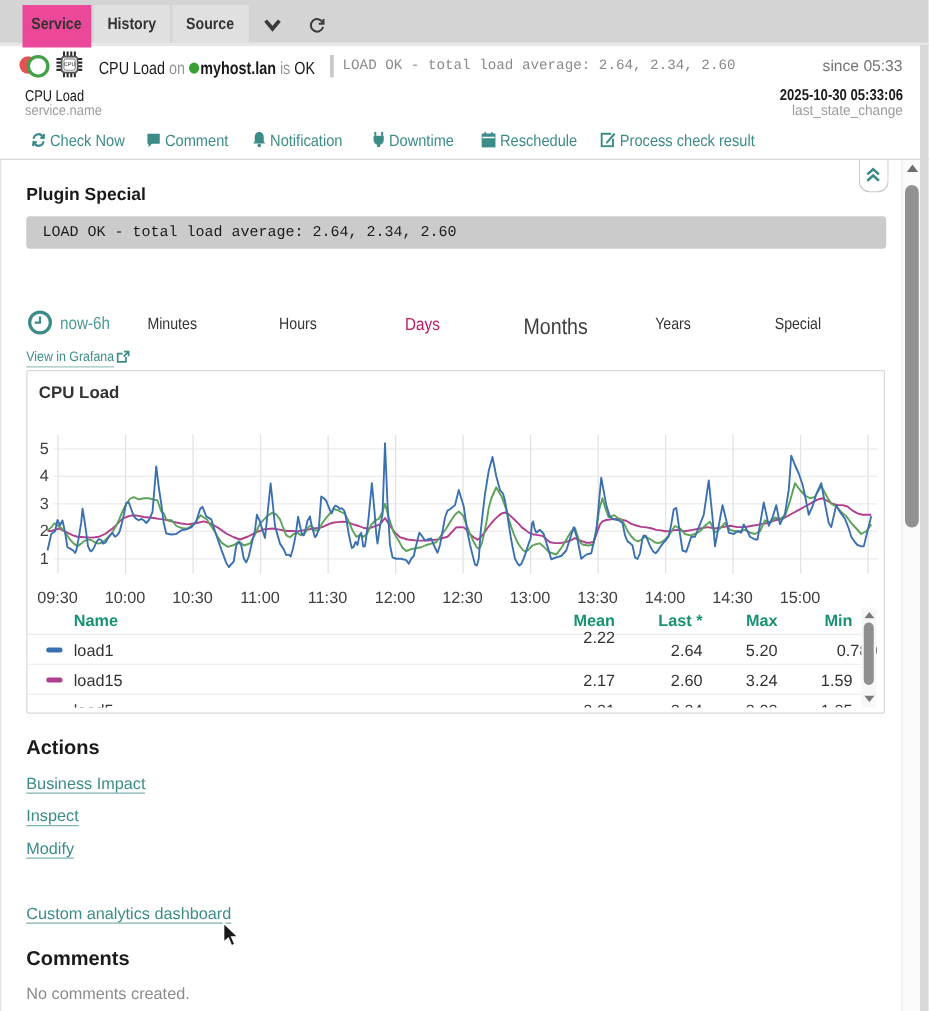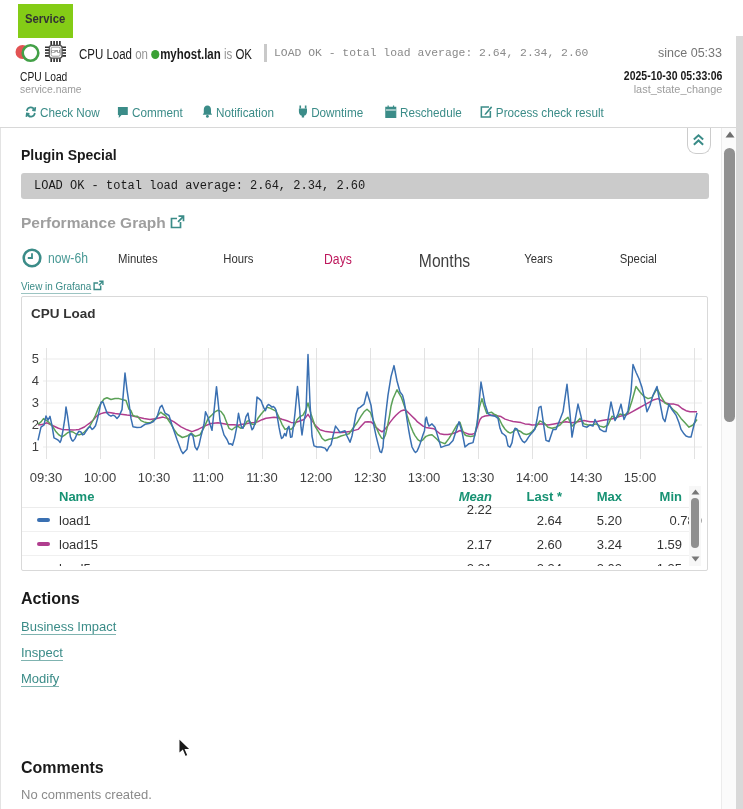--- a/index.html
+++ b/index.html
@@ -7,21 +7,21 @@
 #page { position:relative; width:743px; height:809px; overflow:hidden; }
 .abs { position:absolute; }
 .cxl { display:inline-block; transform-origin:0 50%; }
 .cxc { display:inline-block; transform-origin:50% 50%; }
 .s82 { transform:scaleX(0.82); }
 .s87 { transform:scaleX(0.87); }
 .s90 { transform:scaleX(0.90); }
 
 #tabbar { position:absolute; left:0; top:0; width:743px; height:37px; background:#d4d4d4; border-bottom:3px solid #e7e7e7; }
 .tab { position:absolute; top:4px; height:30px; line-height:30px; text-align:center; font-size:13px; font-weight:bold; color:#333; background:#e0e0e0; }
-.tab.active { background:#84cc16; height:34px; z-index:3; }
+.tab.active { background:#ec4899; height:34px; z-index:3; }
 
 #hdr { position:absolute; left:0; top:37px; width:743px; height:91px; background:#fff; border-bottom:1px solid #d8d8d8; }
 
 .abtn { font-size:13px; color:#3b8c88; }
 
 #content { position:absolute; left:0; top:128px; width:721px; height:681px; background:#fff; overflow:hidden; border-left:1px solid #e3e3e3; }
 .h1 { font-size:14px; font-weight:bold; color:#1a1a1a; }
 .h2 { font-size:16px; font-weight:bold; color:#1a1a1a; }
 .mono { font-family:"Liberation Mono", monospace; }
 a.link { color:#3b8c88; text-decoration:none; border-bottom:1px solid #7fb3b0; }
@@ -30,20 +30,31 @@
 #sb .thumb { position:absolute; left:2px; top:20px; width:11px; height:274px; background:#919191; border-radius:5.5px; }
 
 .lgd-hdr { font-size:13px; font-weight:bold; color:#179273; }
 .lgd-val { font-size:13px; color:#333; position:absolute; text-align:right; }
 .dash { position:absolute; width:13px; height:4px; border-radius:2px; }
 </style>
 </head>
 <body>
 <div id="page">
 
+  <div id="tabbar">
+    <div class="tab" style="left:75px; width:61px;"><span class="cxc s87">History</span></div>
+    <div class="tab" style="left:138px; width:61px;"><span class="cxc s87">Source</span></div>
+    <svg class="abs" style="left:211px; top:15px;" width="14" height="11" viewBox="0 0 14 11">
+        <path d="M1.5 1.5 L7 8 L12.5 1.5" fill="none" stroke="#3a3a3a" stroke-width="3"></path>
+      </svg>
+    <svg class="abs" style="left:247px; top:14px;" width="13" height="13" viewBox="0 0 13 13">
+        <path d="M11.2 4.2 A5 5 0 1 0 11.5 7.5" fill="none" stroke="#3a3a3a" stroke-width="1.6"></path>
+        <path d="M11.8 1.2 L11.8 5 L8 5" fill="none" stroke="#3a3a3a" stroke-width="1.6"></path>
+      </svg>
+  </div>
   <div class="tab active" style="left:18px; width:55px; top:4px; position:absolute; z-index:3;"><span class="cxc s87">Service</span></div>
 
   <div id="hdr">
 
     <svg class="abs" style="left:13px; top:3px;" width="30" height="26" viewBox="0 0 30 26">
       <circle cx="9.5" cy="12" r="7" fill="#e25353"></circle>
       <circle cx="17.5" cy="13" r="7.8" fill="#fff" stroke="#43a047" stroke-width="2.6"></circle>
     </svg>
 
     <svg class="abs" style="left:45px; top:4px;" width="21" height="21" viewBox="0 0 24 24">
@@ -98,25 +109,20 @@
 
     <div class="abs" style="left:686px; top:-1px; width:24px; height:27px; background:#fff; border:1px solid #ccc; border-top:none; border-radius:0 0 9px 9px;"></div>
     <svg class="abs" style="left:691px; top:5px;" width="13" height="14" viewBox="0 0 14 15">
         <path d="M2 7 L7 2.5 L12 7 M2 12.5 L7 8 L12 12.5" fill="none" stroke="#3b8c88" stroke-width="2.2"></path>
       </svg>
 
     <div class="abs h1" style="left:20px; top:19px;">Plugin Special</div>
     <div class="abs" style="left:20px; top:45px; width:688px; height:26px; background:#cbcbcb; border-radius:3px;"></div>
     <div class="abs mono" style="left:33px; top:51px; font-size:12px; color:#1a1a1a;">LOAD OK - total load average: 2.64, 2.34, 2.60</div>
 
-    <div class="abs" style="left:20px; top:86px; font-size:15.5px; font-weight:bold; color:#9e9e9e;">Performance Graph <svg width="15" height="14" viewBox="0 0 15 14" style="vertical-align:-1px;">
-          <path d="M10.5 7 v5.5 h-9 v-9 H7" fill="none" stroke="#3b8c88" stroke-width="1.7"></path>
-          <path d="M8.5 1.2 h5 v5" fill="none" stroke="#3b8c88" stroke-width="1.7"></path>
-          <path d="M13 1.8 L8 6.8" stroke="#3b8c88" stroke-width="1.7"></path>
-        </svg></div>
 
     <svg class="abs" style="left:21px; top:120px;" width="20" height="20" viewBox="0 0 20 20">
         <circle cx="10" cy="10" r="8.3" fill="none" stroke="#3b8c88" stroke-width="2.6"></circle>
         <path d="M10 5.2 V10 H5.8" fill="none" stroke="#3b8c88" stroke-width="1.8"></path>
       </svg>
     <div class="abs cxl s87" style="left:47px; top:122px; font-size:14px; color:#4a9a96;">now-6h</div>
     <div class="abs" style="left:114px; top:123px; width:46px; text-align:center; font-size:13px; color:#333;"><span class="cxc s87">Minutes</span></div>
     <div class="abs" style="left:214px; top:123px; width:46px; text-align:center; font-size:13px; color:#333;"><span class="cxc s87">Hours</span></div>
     <div class="abs" style="left:314px; top:123px; width:46px; text-align:center; font-size:14px; color:#be185d;"><span class="cxc s87">Days</span></div>
     <div class="abs" style="left:414px; top:123px; width:46px; text-align:center; font-size:18px; color:#404040;"><span class="cxc s87">Months</span></div>
@@ -181,21 +187,21 @@
         <text x="423" y="482">13:00</text>
         <text x="477" y="482">13:30</text>
         <text x="531" y="482">14:00</text>
         <text x="585" y="482">14:30</text>
         <text x="639" y="482">15:00</text>
       </g>
     </svg>
 
     <div class="abs" style="left:21px; top:358px; width:685px; height:80px; overflow:hidden;">
       <div class="abs lgd-hdr" style="left:37px; top:3px;">Name</div>
-      <div class="abs lgd-hdr" style="left:390px; top:3px; width:80px; text-align:right;font-style:italic;">Mean</div>
+      <div class="abs lgd-hdr" style="left:390px; top:3px; width:80px; text-align:right;">Mean</div>
       <div class="abs lgd-hdr" style="left:460px; top:3px; width:80px; text-align:right;">Last *</div>
       <div class="abs lgd-hdr" style="left:520px; top:3px; width:80px; text-align:right;">Max</div>
       <div class="abs lgd-hdr" style="left:580px; top:3px; width:80px; text-align:right;">Min</div>
       <div class="abs" style="left:0; top:21px; width:667px; border-bottom:1px solid #ececec;"></div>
 
       <div class="abs" style="left:0; top:22px; width:667px; height:24px; border-bottom:1px solid #f0f0f0;"></div>
       <div class="dash" style="left:15px; top:32px; background:#3a70b2;"></div>
       <div class="abs" style="left:37px; top:27px; font-size:13px; color:#333;">load1</div>
       <div class="lgd-val" style="left:390px; top:16px; width:80px;">2.22</div>
       <div class="lgd-val" style="left:460px; top:27px; width:80px;">2.64</div>
@@ -223,20 +229,21 @@
       <div class="abs" style="left:669px; top:12px; width:8px; height:50px; background:#8f8f8f; border-radius:4px;"></div>
       <svg class="abs" style="left:669px; top:70px;" width="9" height="6" viewBox="0 0 9 6">
           <path d="M0.5 0.5 L4.5 5.5 L8.5 0.5 z" fill="#777"></path>
         </svg>
     </div>
 
     <div class="abs h2" style="left:20px; top:462px;">Actions</div>
     <a class="abs link" style="left:20px; top:491px; font-size:13px;">Business Impact</a>
     <a class="abs link" style="left:20px; top:517px; font-size:13px;">Inspect</a>
     <a class="abs link" style="left:20px; top:543px; font-size:13px;">Modify</a>
+    <a class="abs link" style="left:20px; top:595px; font-size:13px;">Custom analytics dashboard</a>
 
     <svg class="abs" style="left:176px; top:609px;" width="20" height="22" viewBox="0 0 18 20">
         <path d="M1.5 1 L1.5 15.5 L5 12.5 L7.3 18 L10 16.8 L7.7 11.5 L12.3 11.3 z" fill="#1a1a1a" stroke="#fff" stroke-width="1.3"></path>
       </svg>
 
     <div class="abs h2" style="left:20px; top:631px;">Comments</div>
     <div class="abs" style="left:20px; top:659px; font-size:13px; color:#8b8b8b;">No comments created.</div>
   </div>
 
   <div class="abs" style="left:736px; top:36px; width:7px; height:773px; background:#d9d9d9;"></div>

